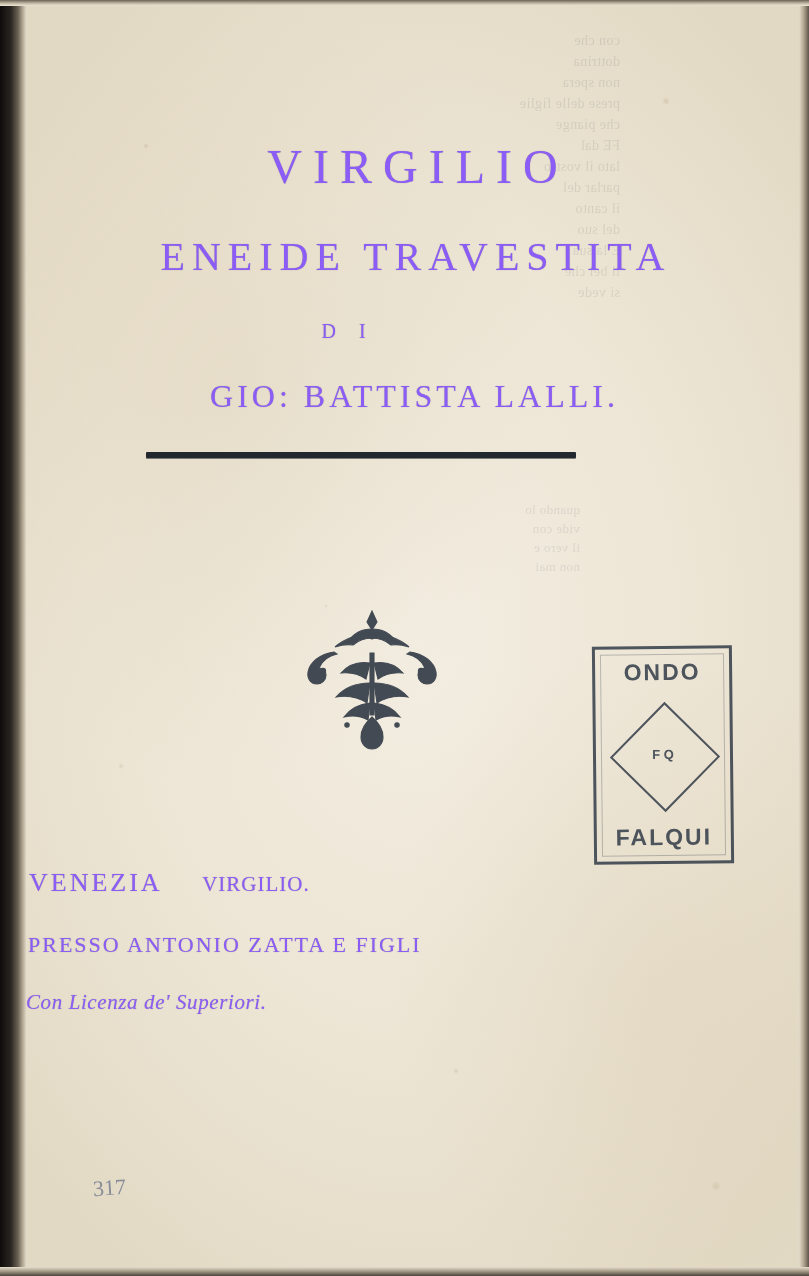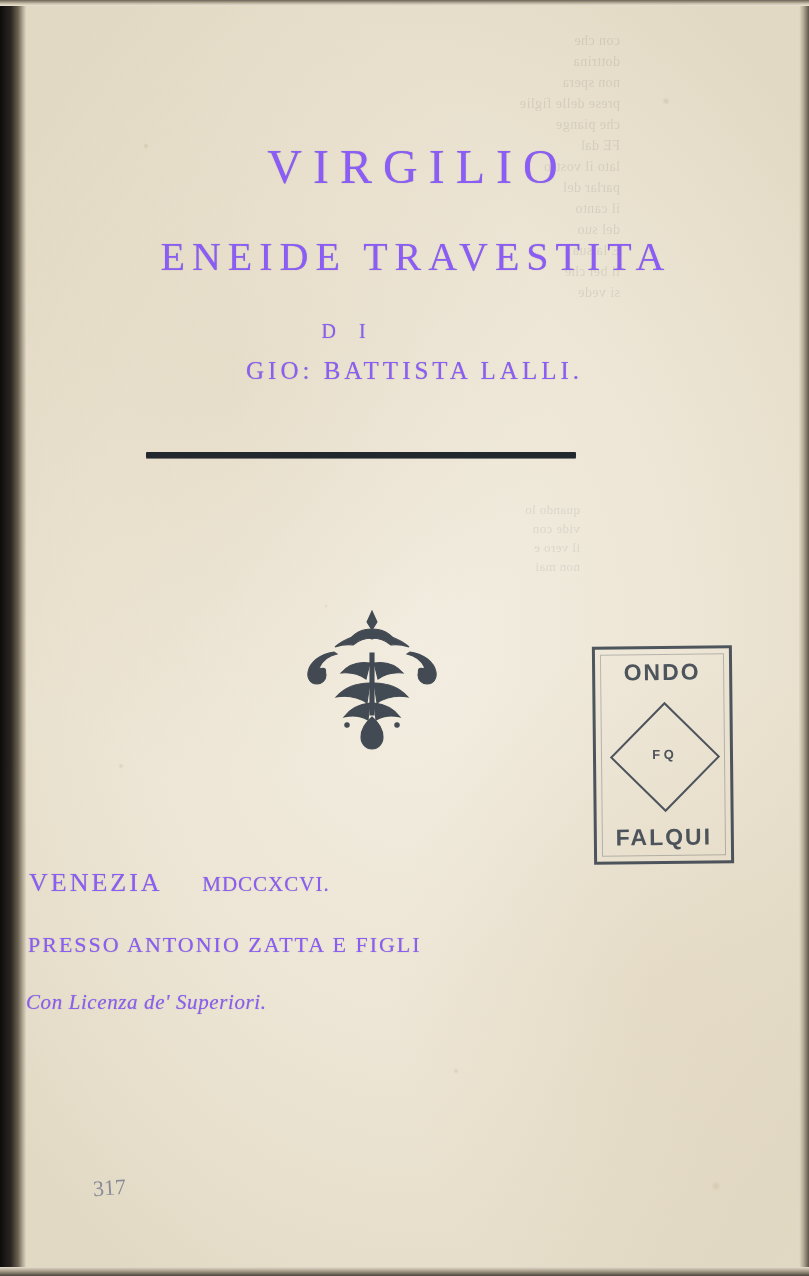--- a/index.html
+++ b/index.html
@@ -130,22 +130,22 @@
   }
   .l-title {
     position: absolute; top: 233px; left: 0; width: 773px;
     font-size: 40px; letter-spacing: 7px; text-indent: 7px;
   }
   .l-di {
     position: absolute; top: 320px; left: 0; width: 635px;
     font-size: 20px; letter-spacing: 9px; text-indent: 9px;
   }
   .l-name {
-    position: absolute; top: 357px; left: 0; width: 773px;
-    font-size: 25px; letter-spacing: 4px; text-indent: 4px;
+    position: absolute; top: 378px; left: 0; width: 773px;
+    font-size: 32px; letter-spacing: 4px; text-indent: 4px;
   }
 
   .rule {
     position: absolute;
     top: 452px; left: 146px;
     width: 430px; height: 6px;
     background: #23272e;
     border-radius: 1px;
     box-shadow: 0 1px 0 rgba(30,34,40,0.55);
     z-index: 3;
@@ -305,21 +305,21 @@
         <circle cx="144" cy="66" r="2.6"></circle>
         <circle cx="70" cy="120" r="2.2"></circle>
         <circle cx="120" cy="120" r="2.2"></circle>
       </g>
     </svg>
   </div>
 
   <div class="ln l-city" style="position:absolute; left:26px; z-index:3;">
     <span>VENEZIA</span>
     <span style="display:inline-block; width:22px;"></span>
-    <span class="small">MDCCXCVI.</span>
+    <span class="small">VIRGILIO.</span>
   </div>
   <div class="ln l-licence" style="position:absolute; left:26px; z-index:3;">Con Licenza de' Superiori.</div>
   <div class="ln l-publisher" style="position:absolute; left:26px; z-index:3;">PRESSO ANTONIO ZATTA E FIGLI</div>
 
   <div class="stamp">
     <div class="stamp-inner"></div>
     <div class="stamp-top">ONDO</div>
     <div class="stamp-diamond"></div>
     <div class="stamp-mono">F Q</div>
     <div class="stamp-bottom">FALQUI</div>

